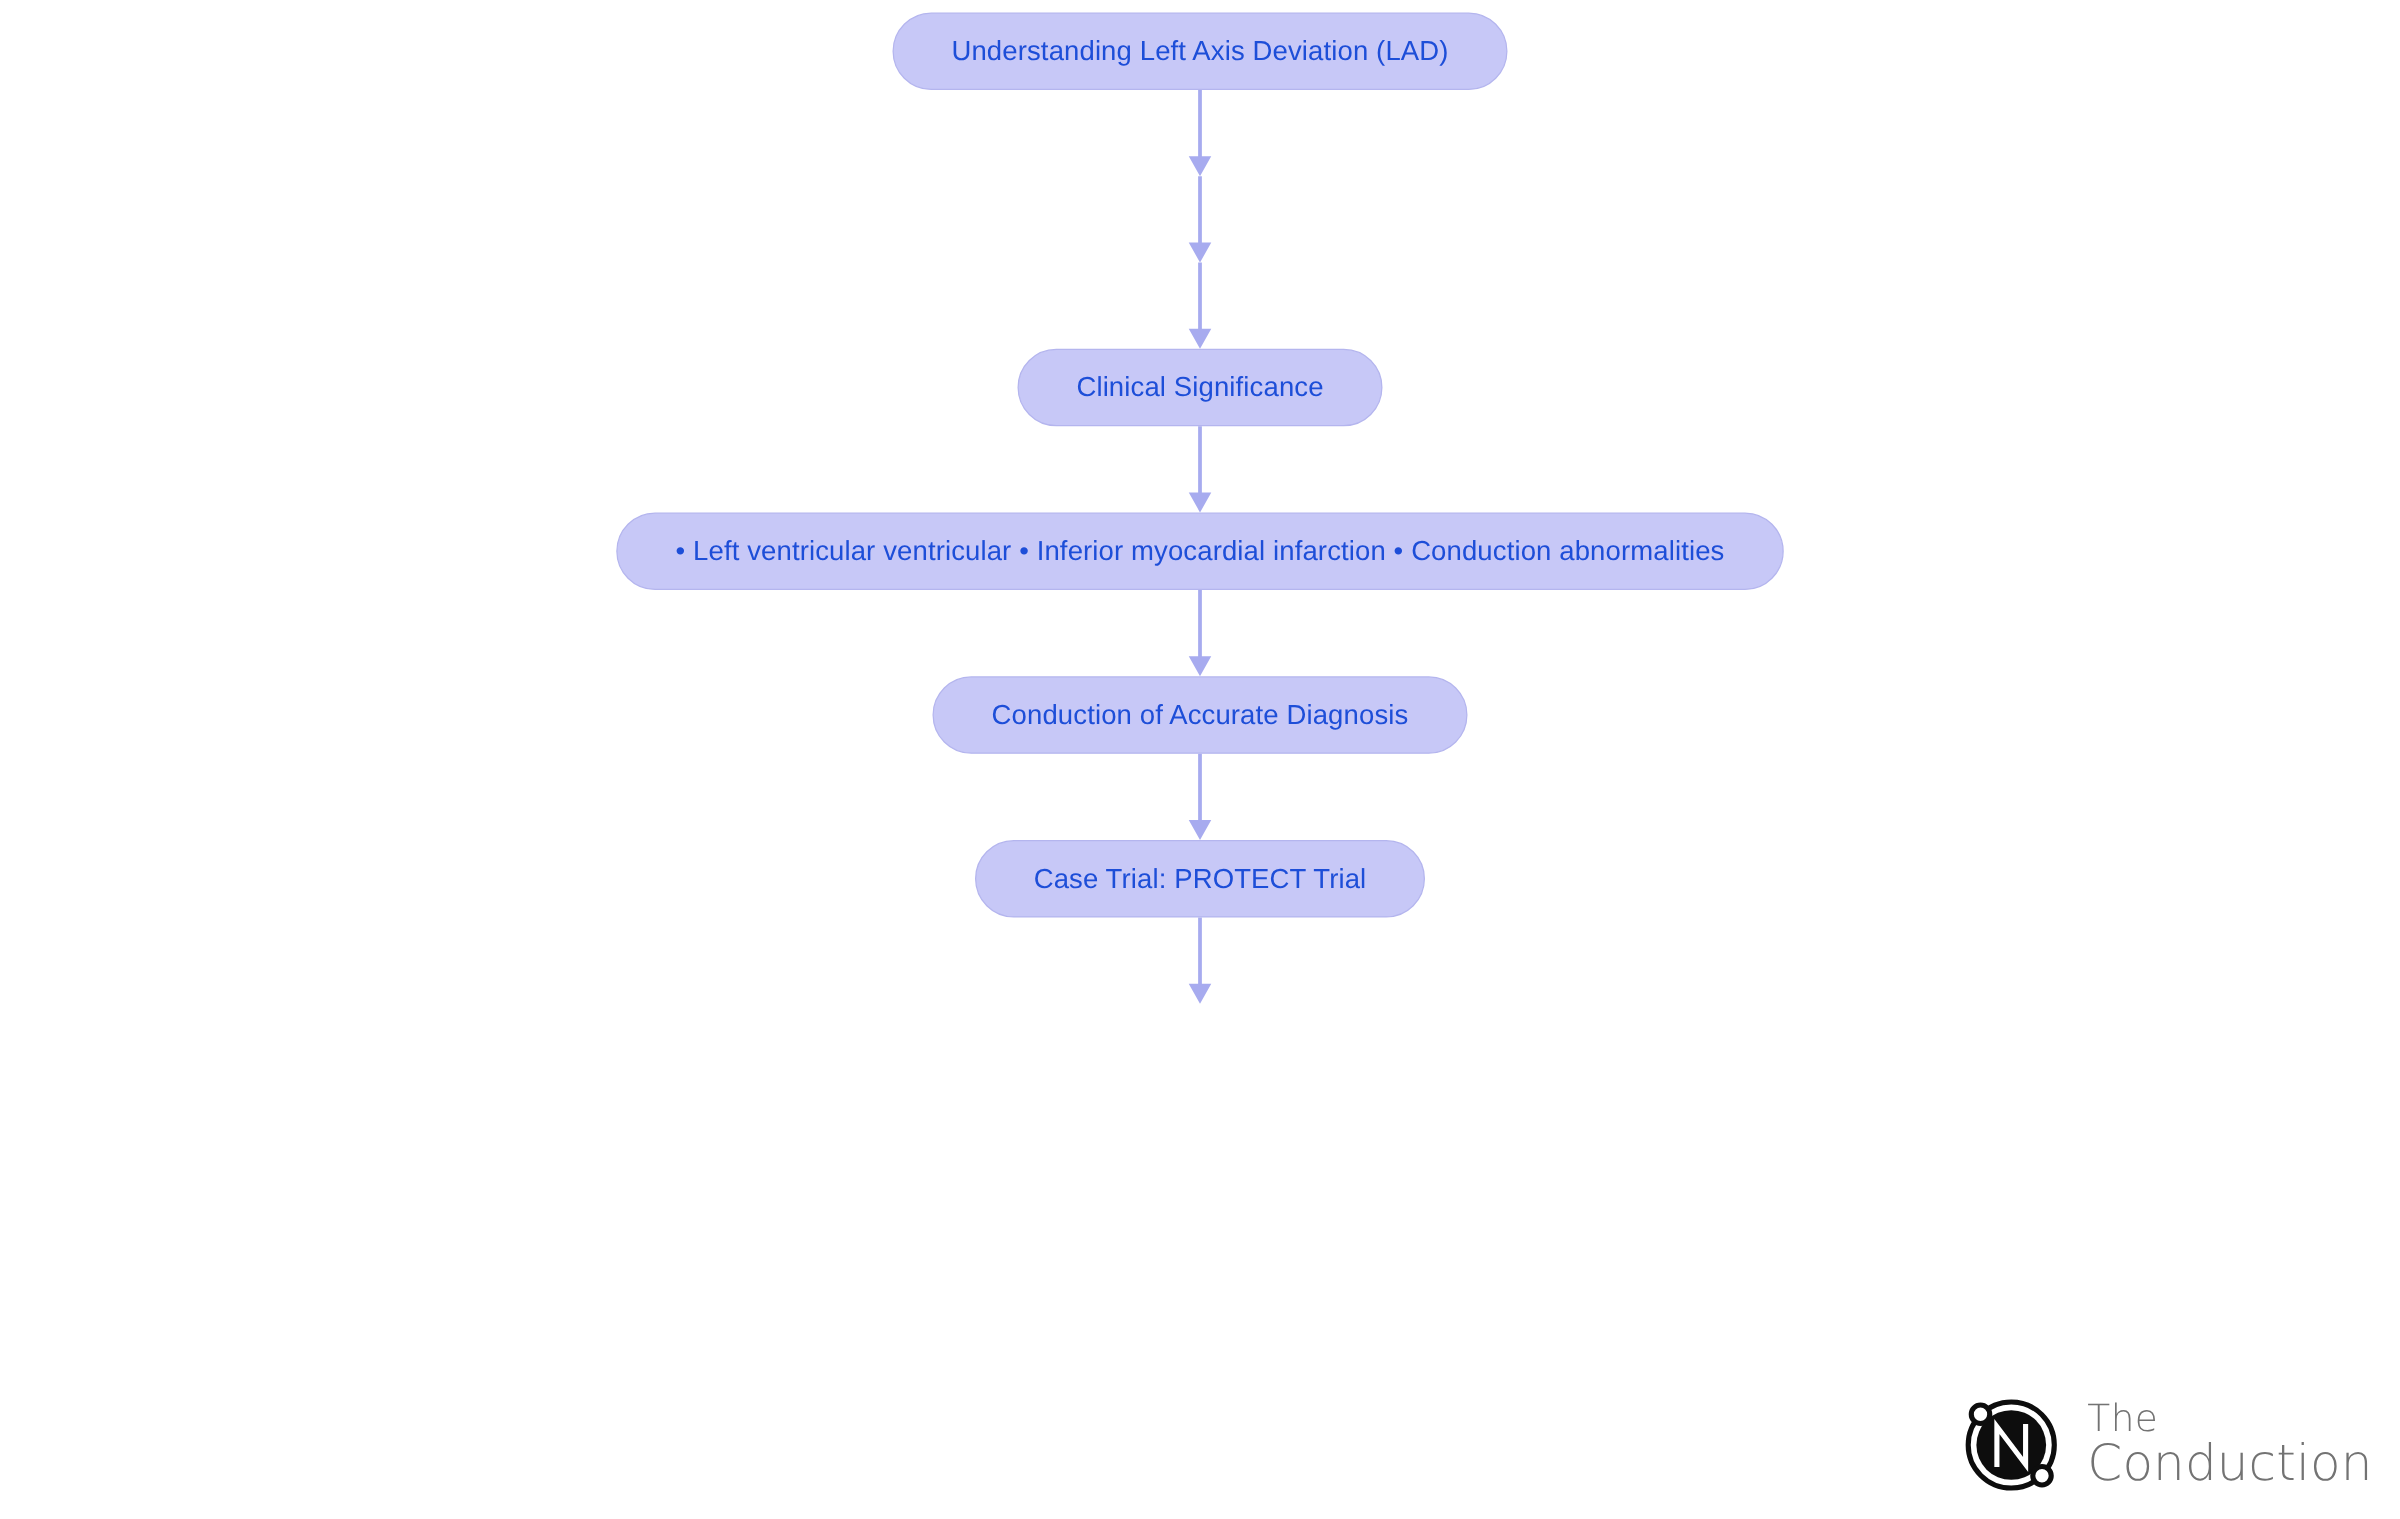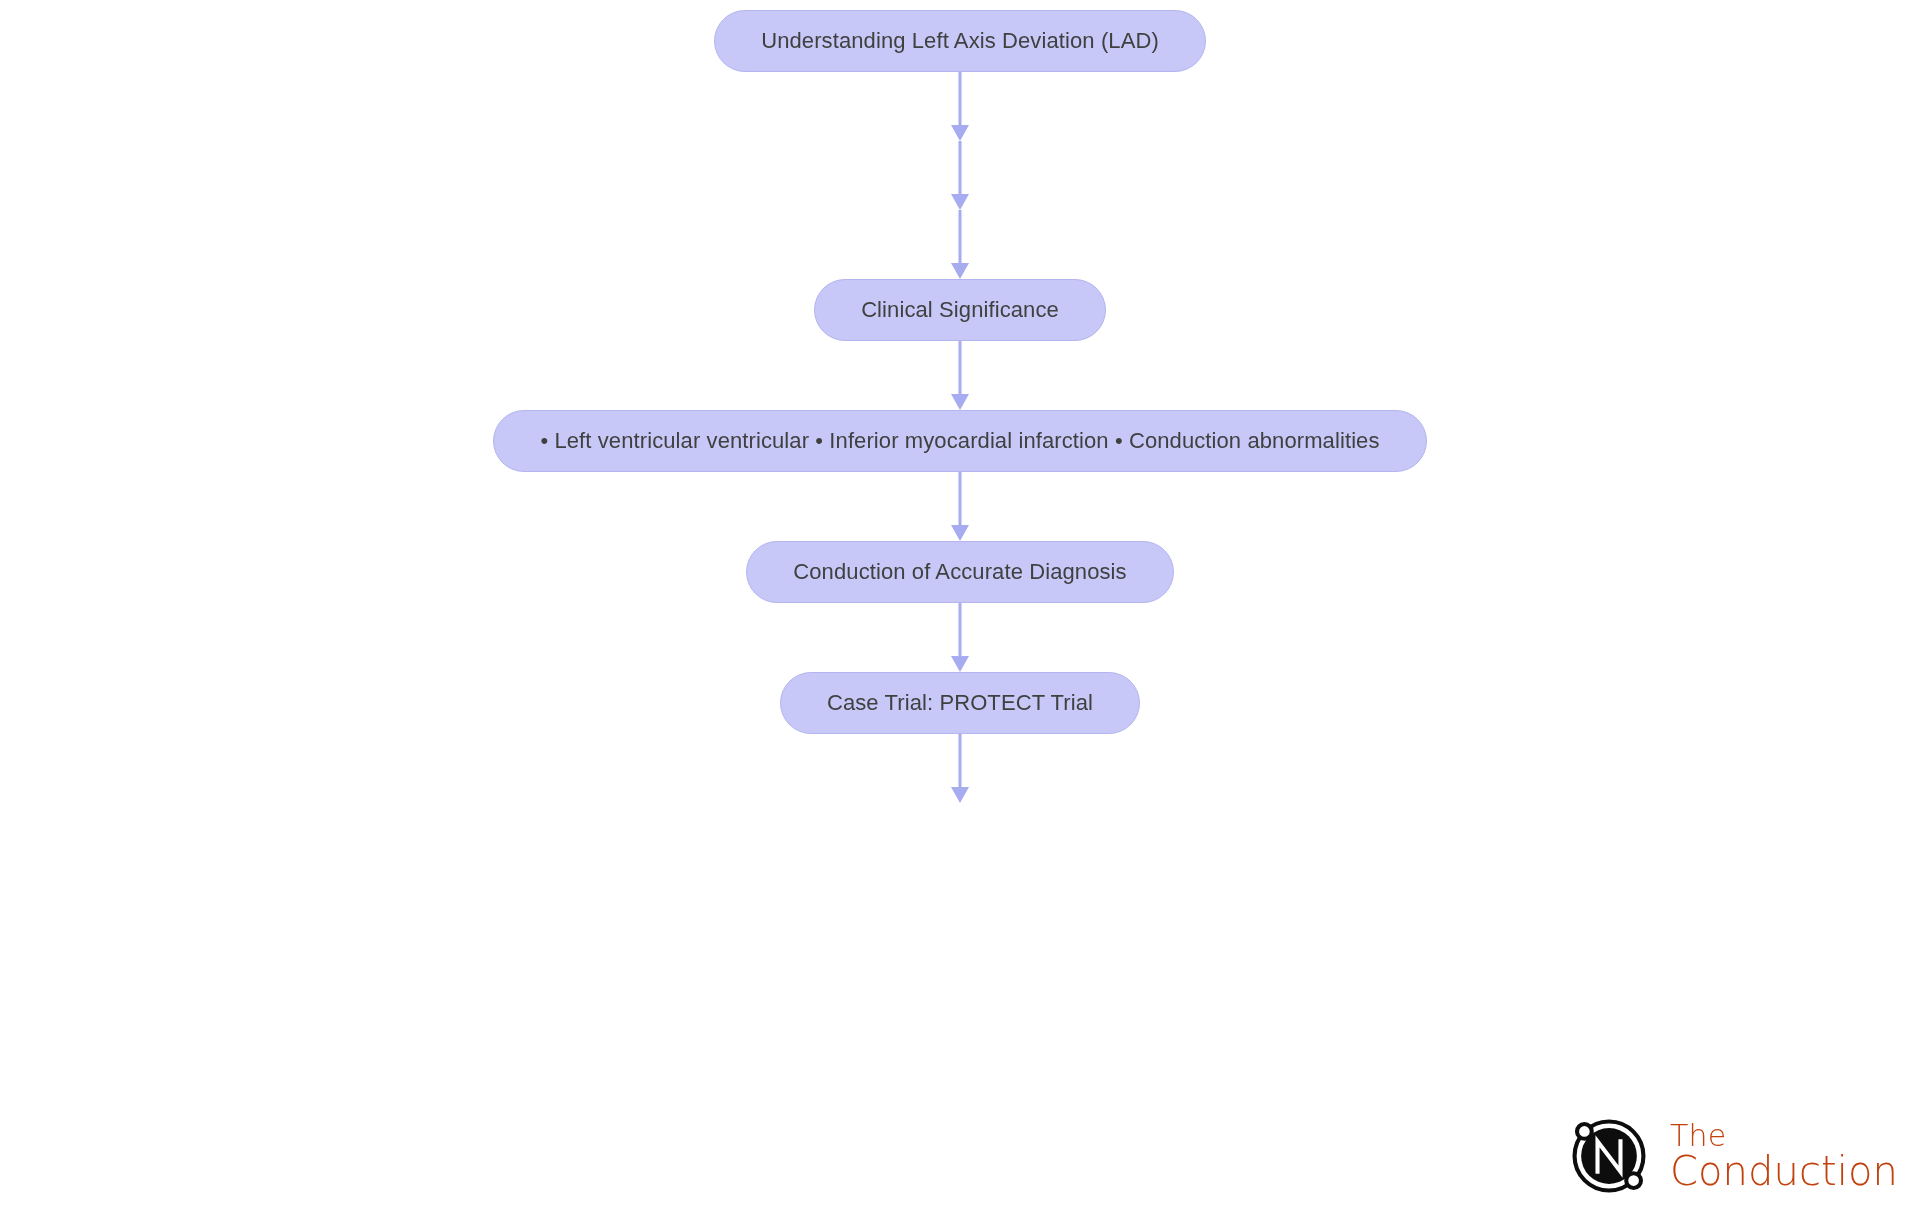--- a/index.html
+++ b/index.html
@@ -28,21 +28,21 @@
     padding-top: 10px;
     display: flex;
     flex-direction: column;
     align-items: center;
   }
 
   .node {
     background: #c7c8f7;
     border: 1px solid #b4b5ee;
     border-radius: 999px;
-    color: #404040;
+    color: #1d4ed8;
     font-size: 22px;
     font-weight: 400;
     letter-spacing: 0.1px;
     line-height: 1;
     height: 62px;
     display: flex;
     align-items: center;
     justify-content: center;
     padding: 0 46px;
     white-space: nowrap;
@@ -83,21 +83,21 @@
     display: flex;
     align-items: center;
     gap: 20px;
   }
   #logo-mark { width: 82px; height: 82px; display: block; }
   #logo-words {
     display: flex;
     flex-direction: column;
     justify-content: center;
     line-height: 1.04;
-    color: #c2410c;
+    color: #737373;
     font-family: "DejaVu Sans", sans-serif;
     font-weight: 300;
   }
   .logo-line-1 { font-size: 30px; letter-spacing: 0.3px; }
   .logo-line-2 { font-size: 40px; letter-spacing: 0.1px; }
 </style>
 </head>
 <body>
 
 <div id="canvas">

